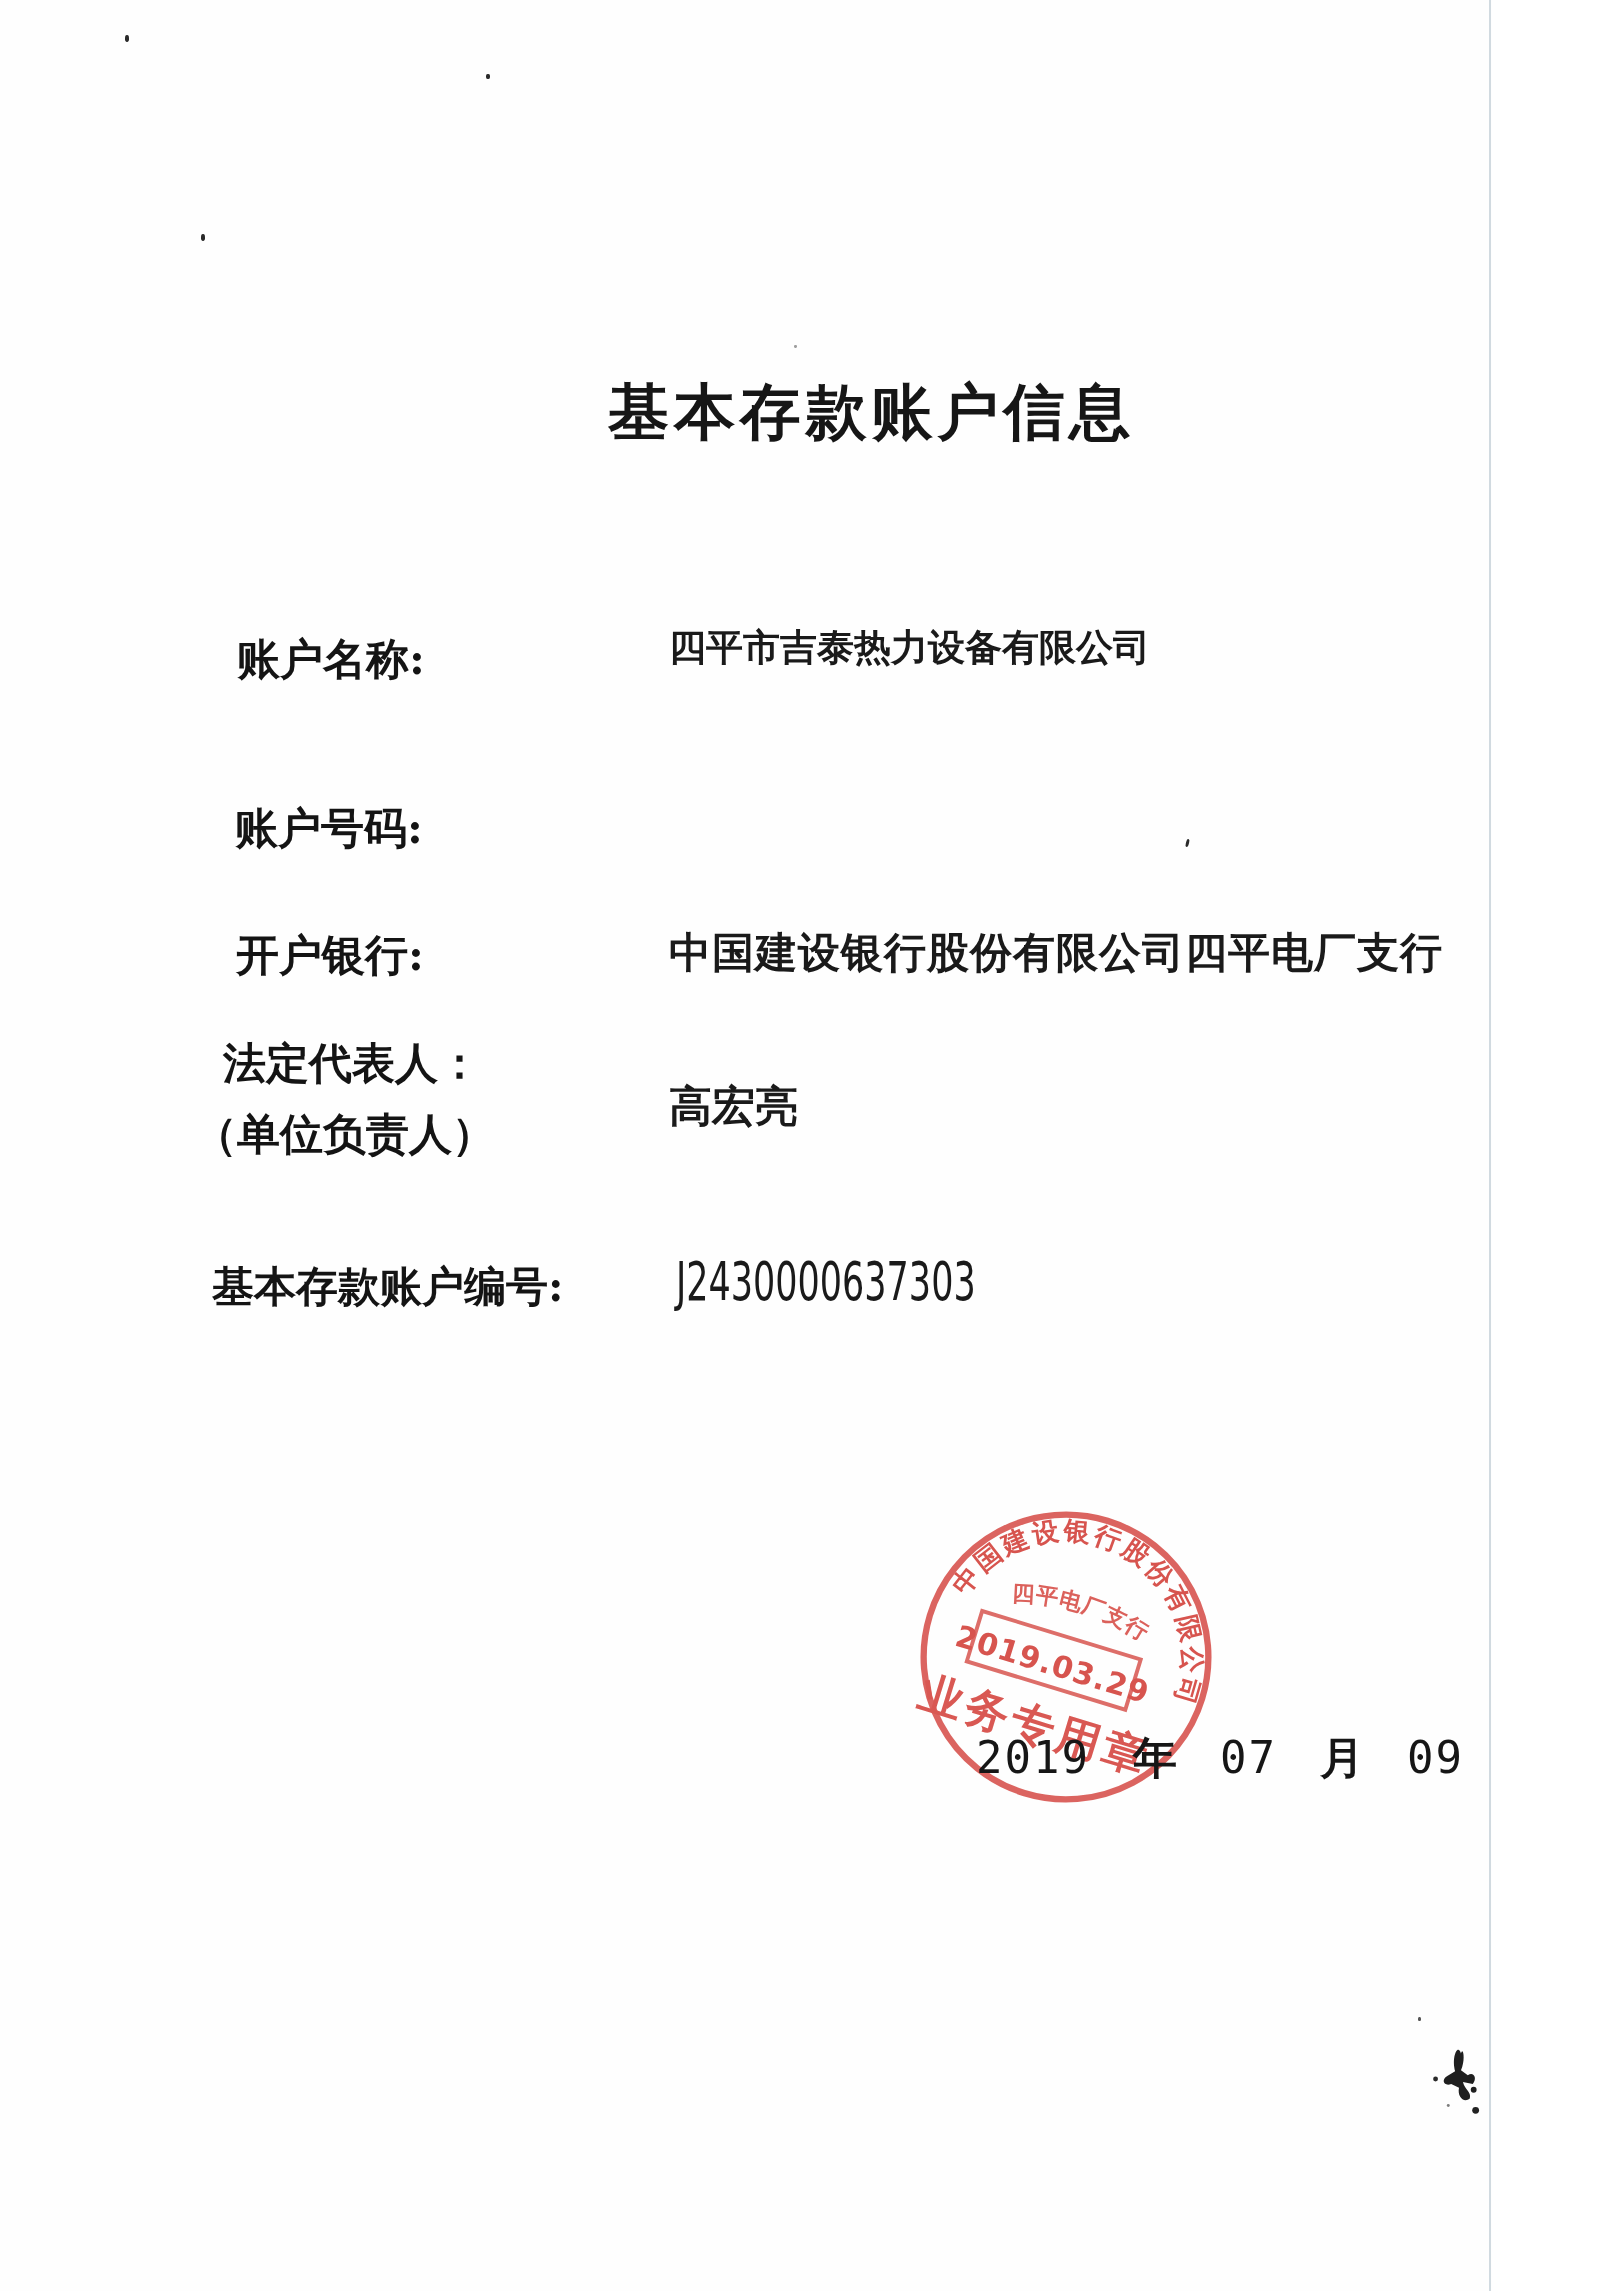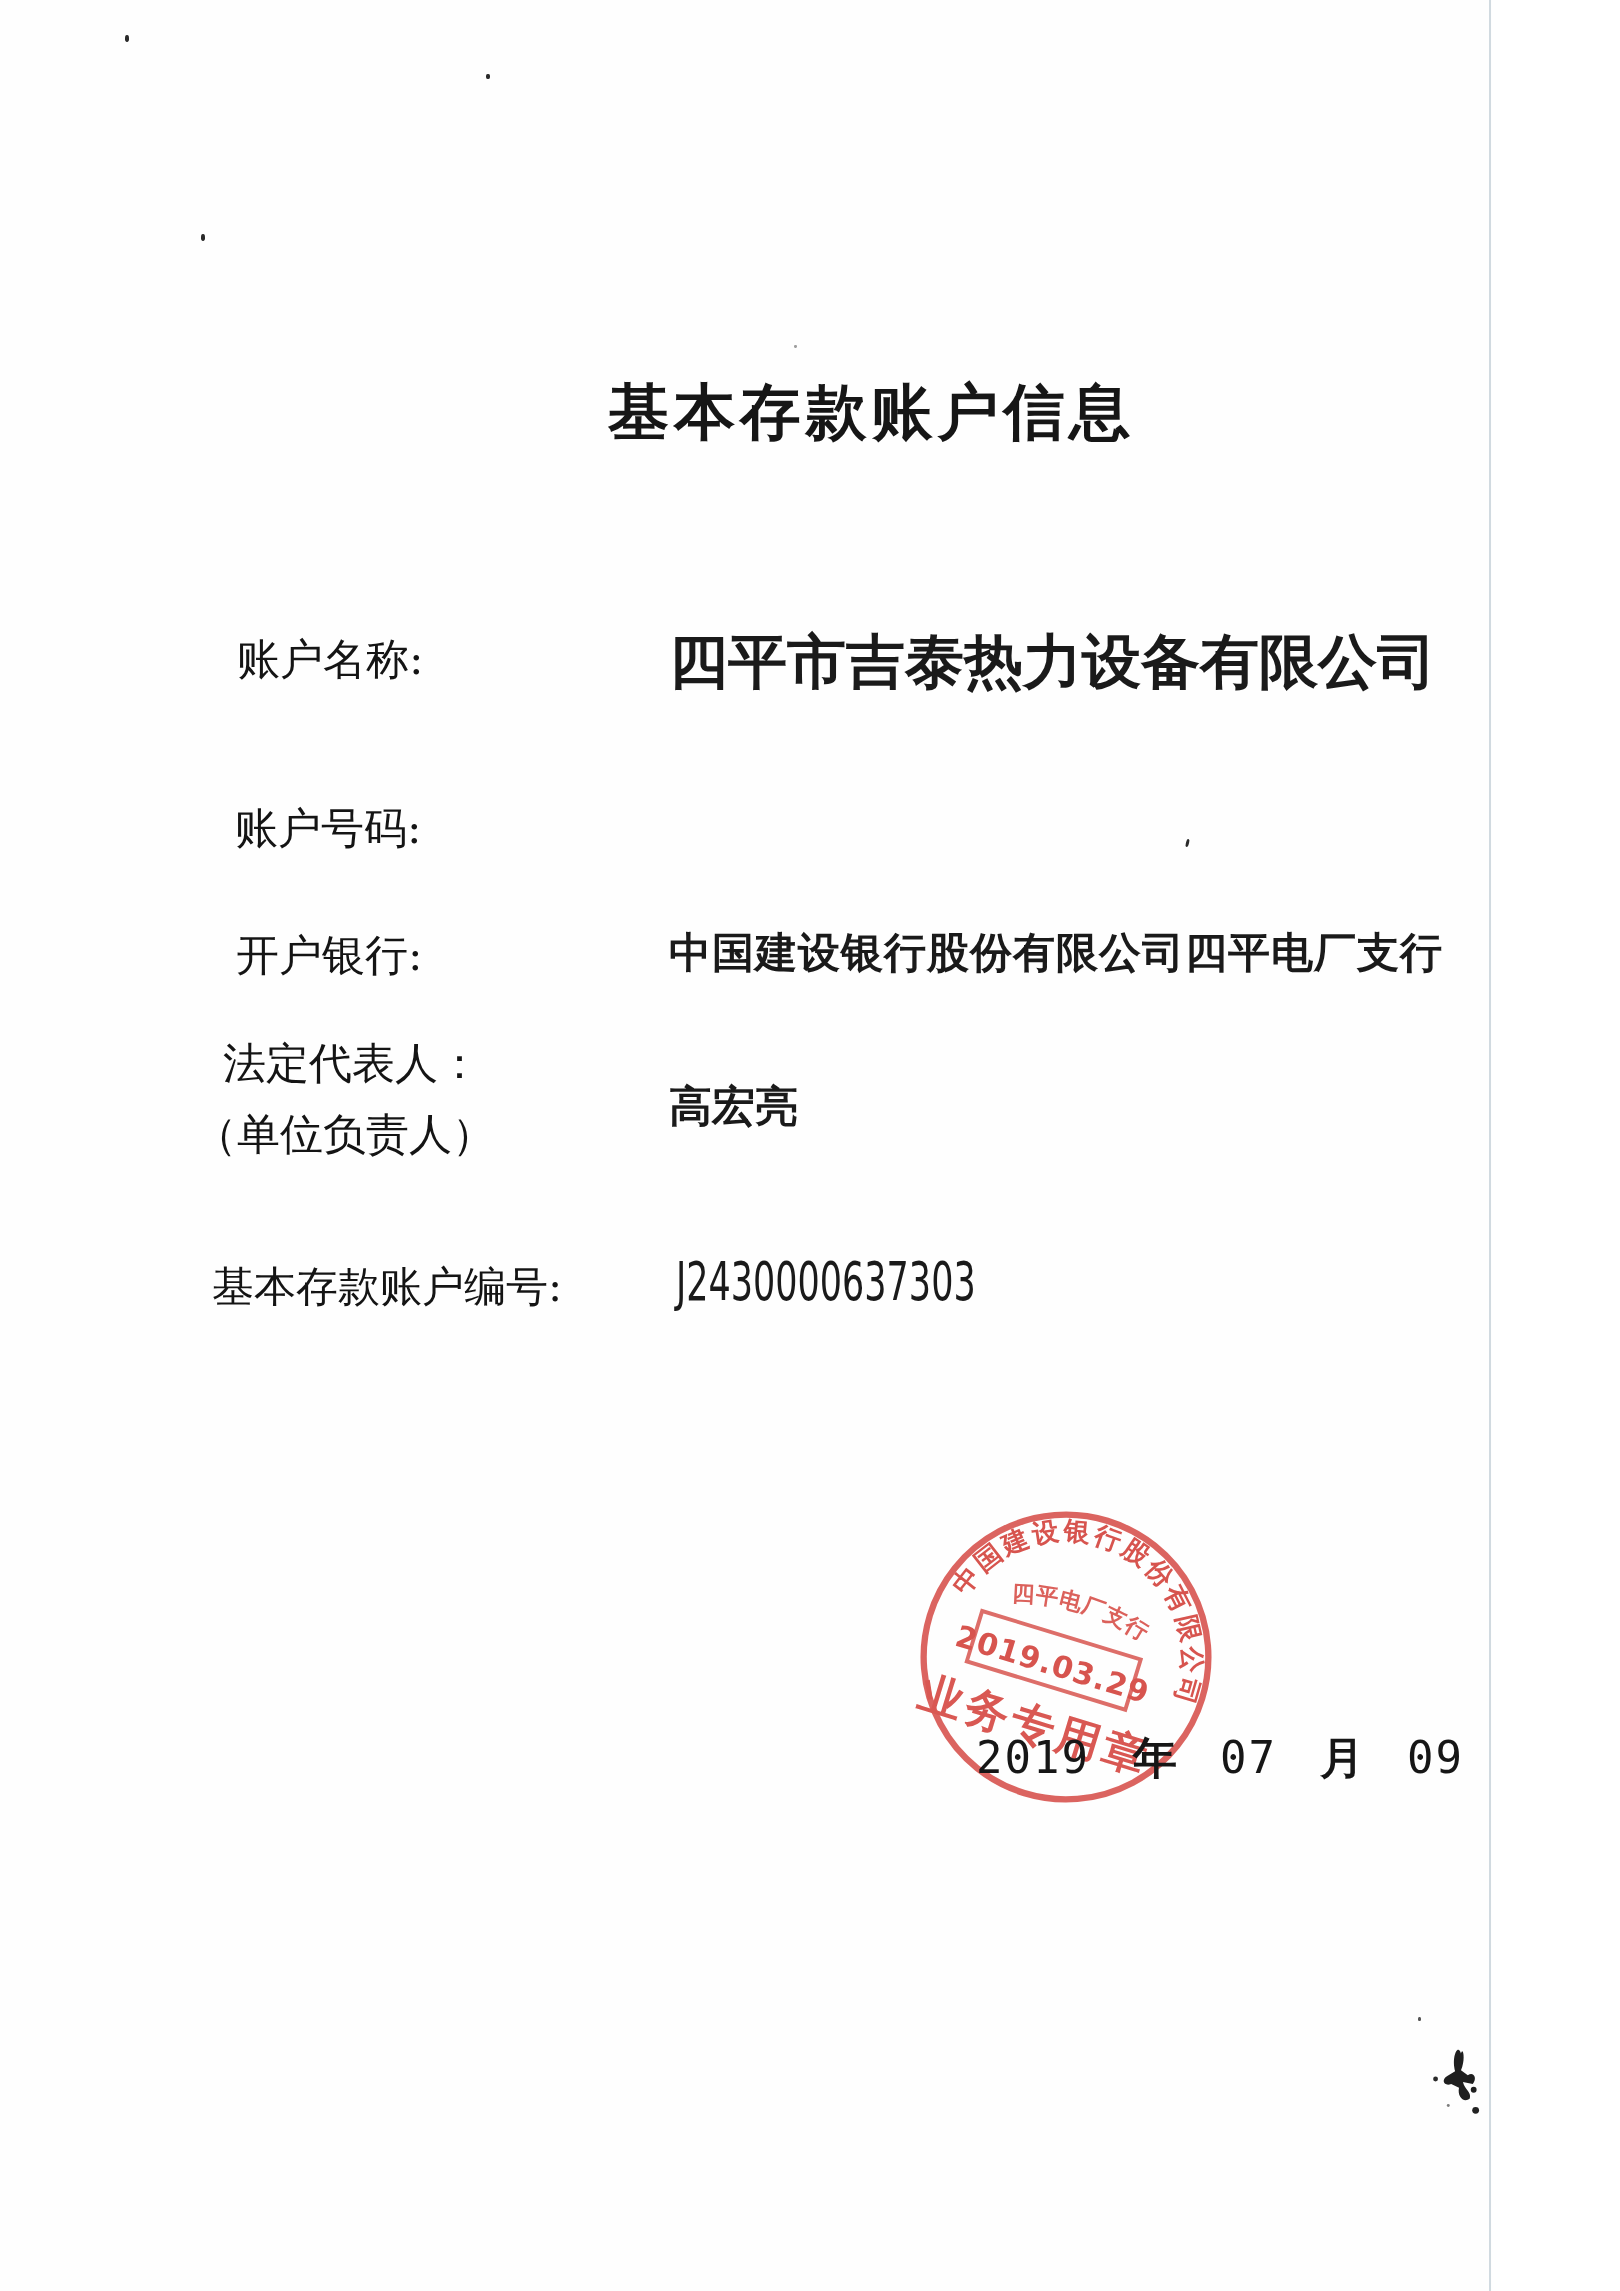--- a/index.html
+++ b/index.html
@@ -11,33 +11,33 @@
     font-family:"DejaVu Serif","Liberation Serif",serif;
     color:#1b1b1b;
   }
   .doc-title{
     position:absolute;left:608px;top:372px;margin:0;
     font-size:61px;font-weight:700;letter-spacing:4.9px;
     color:#161616;white-space:nowrap;
   }
   .lbl{
     position:absolute;
-    font-size:43px;font-weight:400;color:#141414;white-space:nowrap;
+    font-size:43px;font-weight:700;color:#141414;white-space:nowrap;
   }
   .val{
     position:absolute;
     font-size:43px;font-weight:600;color:#1a1a1a;white-space:nowrap;
   }
   .num{
     font-family:"DejaVu Sans","Liberation Sans",sans-serif;
     font-size:53px;font-weight:500;letter-spacing:0px;
     display:inline-block;transform:scaleX(.66);transform-origin:0 50%;
   }
   .lbl-name  {left:237px;top:631px;}
-  .val-name  {left:669px;top:623px;font-size:59px;}
+  .val-name  {left:669px;top:623px;font-size:37px;}
   .lbl-acct  {left:235px;top:800px;}
   .val-acct  {left:669px;top:790px;}
   .lbl-bank  {left:212px;top:927px;margin-left:24px;}
   .val-bank  {left:669px;top:925px;font-size:42px;letter-spacing:1px;}
   .lbl-rep1  {left:223px;top:1035px;}
   .lbl-rep2  {left:194px;top:1106px;}
   .val-rep   {left:669px;top:1078px;}
   .lbl-basic {left:212px;top:1259px;font-size:42px;}
   .val-basic {left:676px;top:1251px;text-align:center;}
 

